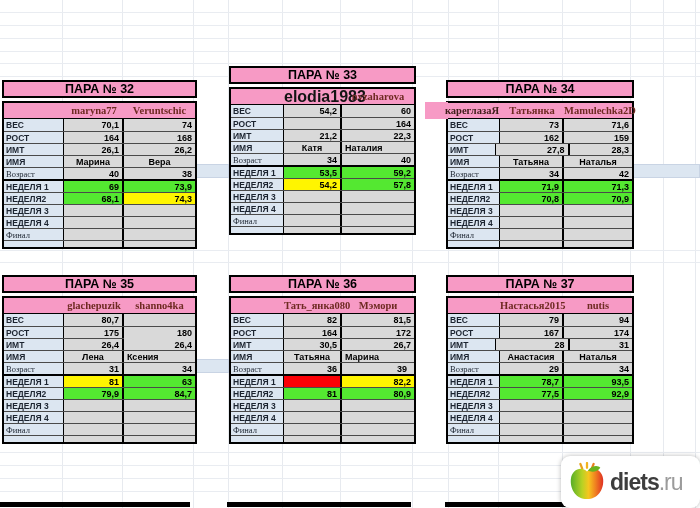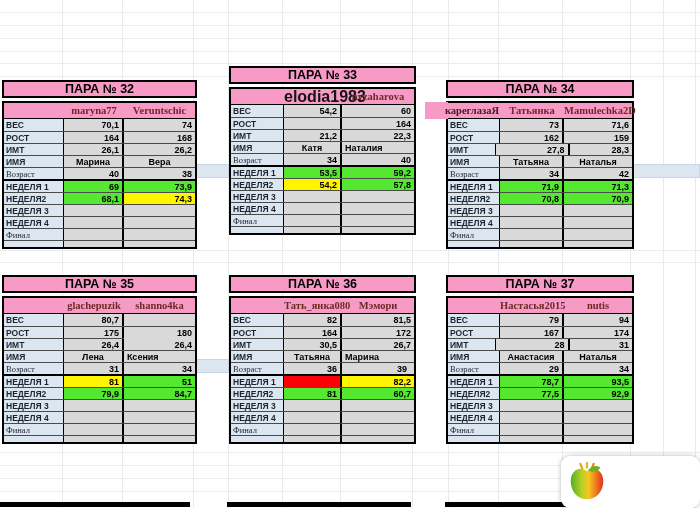--- a/index.html
+++ b/index.html
@@ -341,21 +341,21 @@
             <div class="val f-grey txtl" style="width: 71px;">Ксения</div>
           </div>
           <div class="drow">
             <div class="cl rw" style="width: 60px;">Возраст</div>
             <div class="val f-grey cc" style="width: 60px;">31</div>
             <div class="val f-grey" style="width: 71px;">34</div>
           </div>
           <div class="drow thick">
             <div class="cl" style="width: 60px;">НЕДЕЛЯ 1</div>
             <div class="val f-yellow cc" style="width: 60px;">81</div>
-            <div class="val f-green" style="width: 71px;">51</div>
+            <div class="val f-green" style="width: 71px;">63</div>
           </div>
           <div class="drow">
             <div class="cl" style="width: 60px;">НЕДЕЛЯ2</div>
             <div class="val f-green cc" style="width: 60px;">79,9</div>
             <div class="val f-green" style="width: 71px;">84,7</div>
           </div>
           <div class="drow">
             <div class="cl" style="width: 60px;">НЕДЕЛЯ 3</div>
             <div class="val f-grey cc" style="width: 60px;"></div>
             <div class="val f-grey" style="width: 71px;"></div>
@@ -415,21 +415,21 @@
             <div class="val f-grey" style="width: 68px;">39</div>
           </div>
           <div class="drow thick">
             <div class="cl" style="width: 53px;">НЕДЕЛЯ 1</div>
             <div class="val f-red cc" style="width: 58px;"></div>
             <div class="val f-yellow" style="width: 72px;">82,2</div>
           </div>
           <div class="drow">
             <div class="cl" style="width: 53px;">НЕДЕЛЯ2</div>
             <div class="val f-green cc" style="width: 58px;">81</div>
-            <div class="val f-green" style="width: 72px;">60,7</div>
+            <div class="val f-green" style="width: 72px;">80,9</div>
           </div>
           <div class="drow">
             <div class="cl" style="width: 53px;">НЕДЕЛЯ 3</div>
             <div class="val f-grey cc" style="width: 58px;"></div>
             <div class="val f-grey" style="width: 72px;"></div>
           </div>
           <div class="drow">
             <div class="cl" style="width: 53px;">НЕДЕЛЯ 4</div>
             <div class="val f-grey cc" style="width: 58px;"></div>
             <div class="val f-grey" style="width: 72px;"></div>
@@ -531,15 +531,16 @@
           <stop offset="0.75" stop-color="#F08420"></stop>
           <stop offset="1" stop-color="#DF3023"></stop>
         </linearGradient>
       </defs>
       <path d="M15,7 L13,2" stroke="#E8A21C" stroke-width="2.4" stroke-linecap="round" fill="none"></path>
       <path d="M20,6 L20,1" stroke="#F0B31F" stroke-width="2.4" stroke-linecap="round" fill="none"></path>
       <path d="M25,7 L27,2" stroke="#E87E1E" stroke-width="2.4" stroke-linecap="round" fill="none"></path>
       <path d="M20,10 C26,4 36,8 37,18 C38,29 31,39 20,39 C9,39 2,29 3,18 C4,8 14,4 20,10 Z" fill="url(#ap)"></path>
       <path d="M21,9 C25,3 32,3 34,6 C31,11 24,11 21,9 Z" fill="#6BB31E"></path>
     </svg>
+    <div class="logo-text"><span>diets</span><span class="logo-ru">.ru</span></div>
   </div>
 
 </div>
 
 </body></html>

